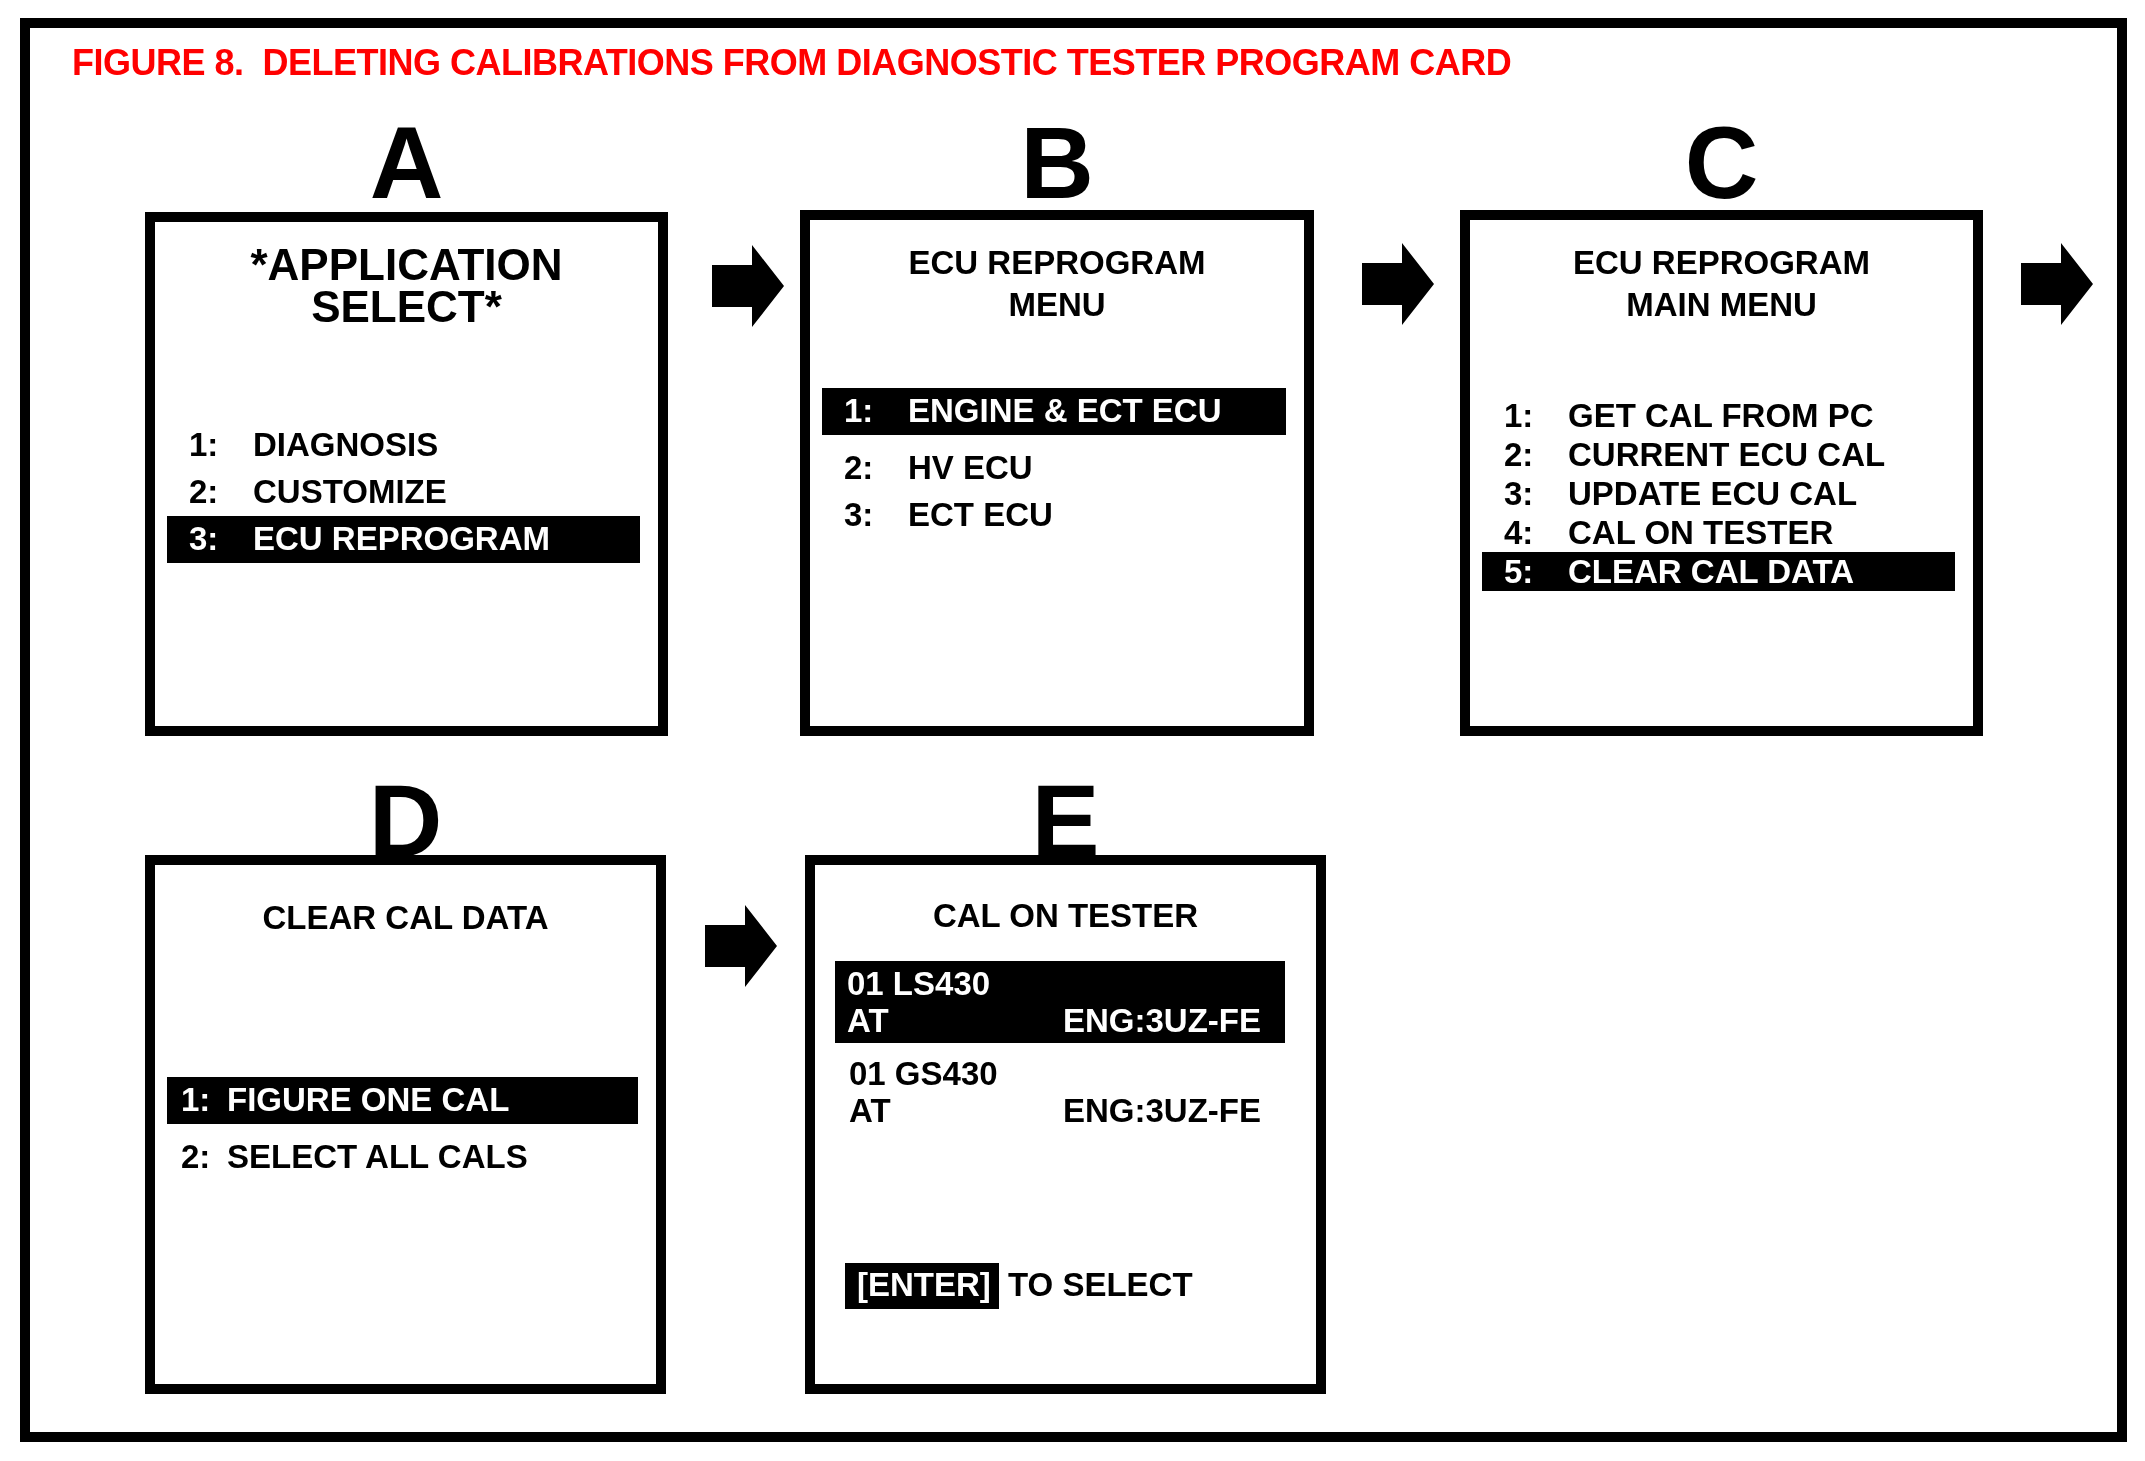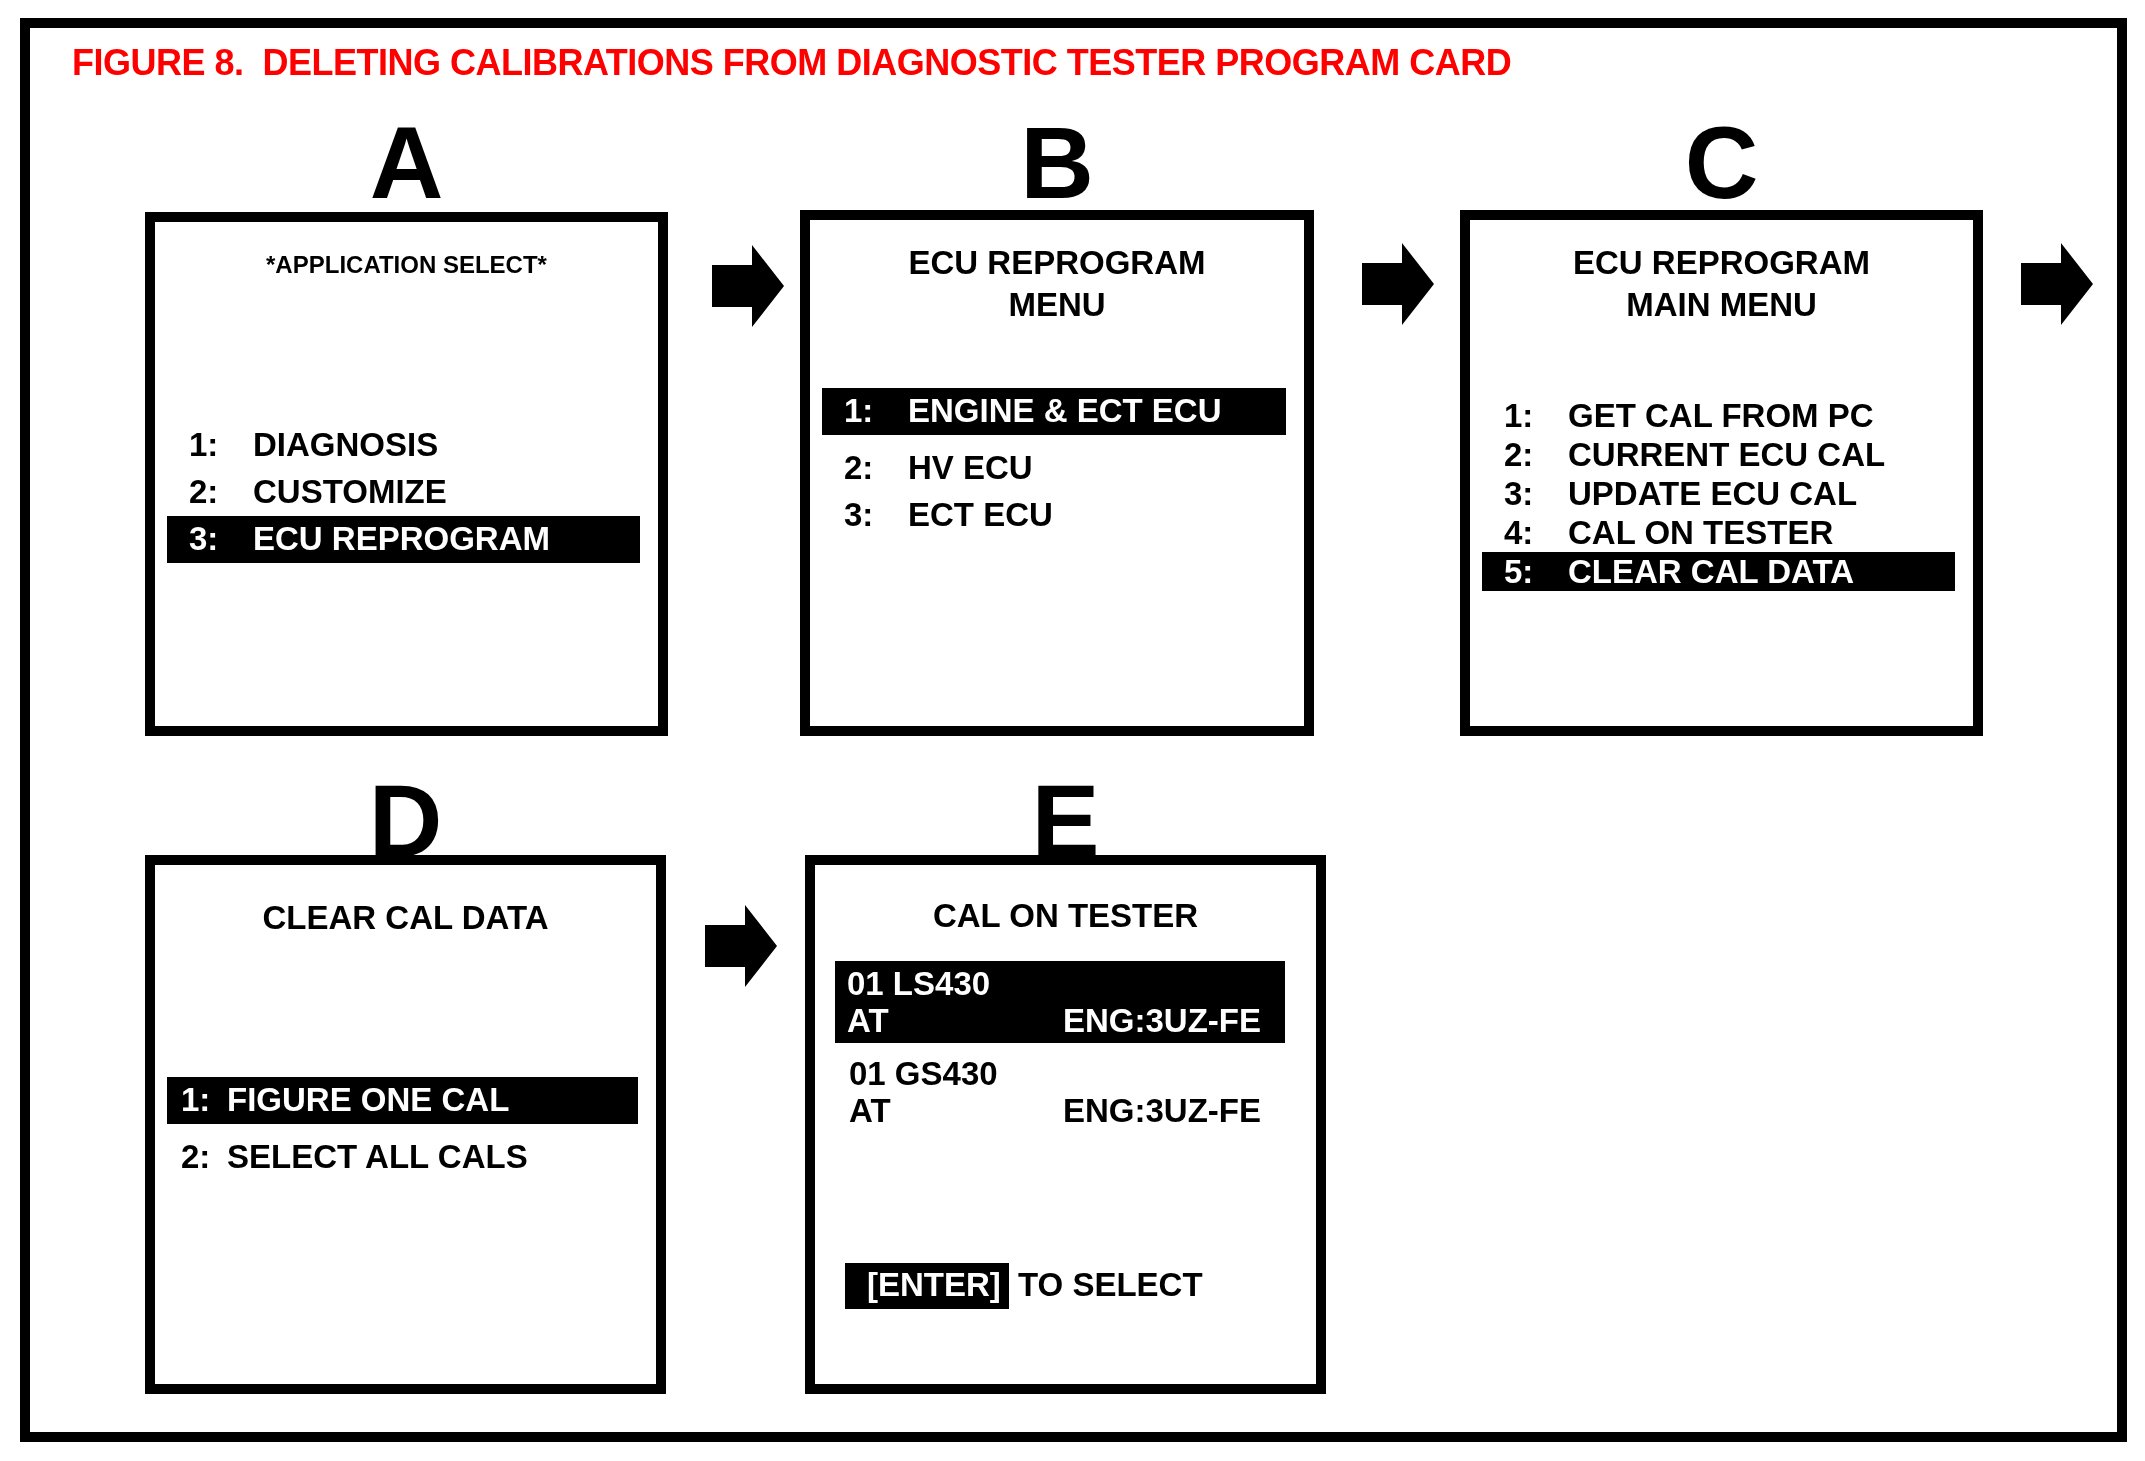--- a/index.html
+++ b/index.html
@@ -61,21 +61,21 @@
   #arrow3 { left: 2021px; top: 241px; }
   #arrow4 { left: 705px;  top: 903px; }
   
   .screen-title {
     position: absolute;
     left: 0; right: 0;
     text-align: center;
     font-size: 33px;
     line-height: 42px;
   }
-  #panelA .screen-title { top: 22px; font-size: 24px; }
+  #panelA .screen-title { top: 22px; font-size: 44px; }
   #panelB .screen-title { top: 22px; }
   #panelC .screen-title { top: 22px; }
   #panelD .screen-title { top: 32px; }
   #panelE .screen-title { top: 30px; }
   
   .menu { position: absolute; left: 0; right: 0; }
   #panelA .menu { top: 200px; }
   #panelB .menu { top: 168px; }
   #panelC .menu { top: 176px; }
   #panelD .menu { top: 212px; }
@@ -115,21 +115,21 @@
     position: absolute;
     top: 398px; left: 30px;
     font-size: 33px;
     line-height: 43px;
     white-space: nowrap;
   }
   .efooter .l2 { margin-left: 56px; }
   .key.hl {
     background: #000000;
     color: #ffffff;
-    padding: 3px 8px 6px 22px;
+    padding: 3px 8px 6px 12px;
   }
 </style>
 </head>
 <body>
 
 <div id="stage">
   <div id="outer"></div>
 
   <div id="figTitle">FIGURE 8.  DELETING CALIBRATIONS FROM DIAGNOSTIC TESTER PROGRAM CARD</div>
 

